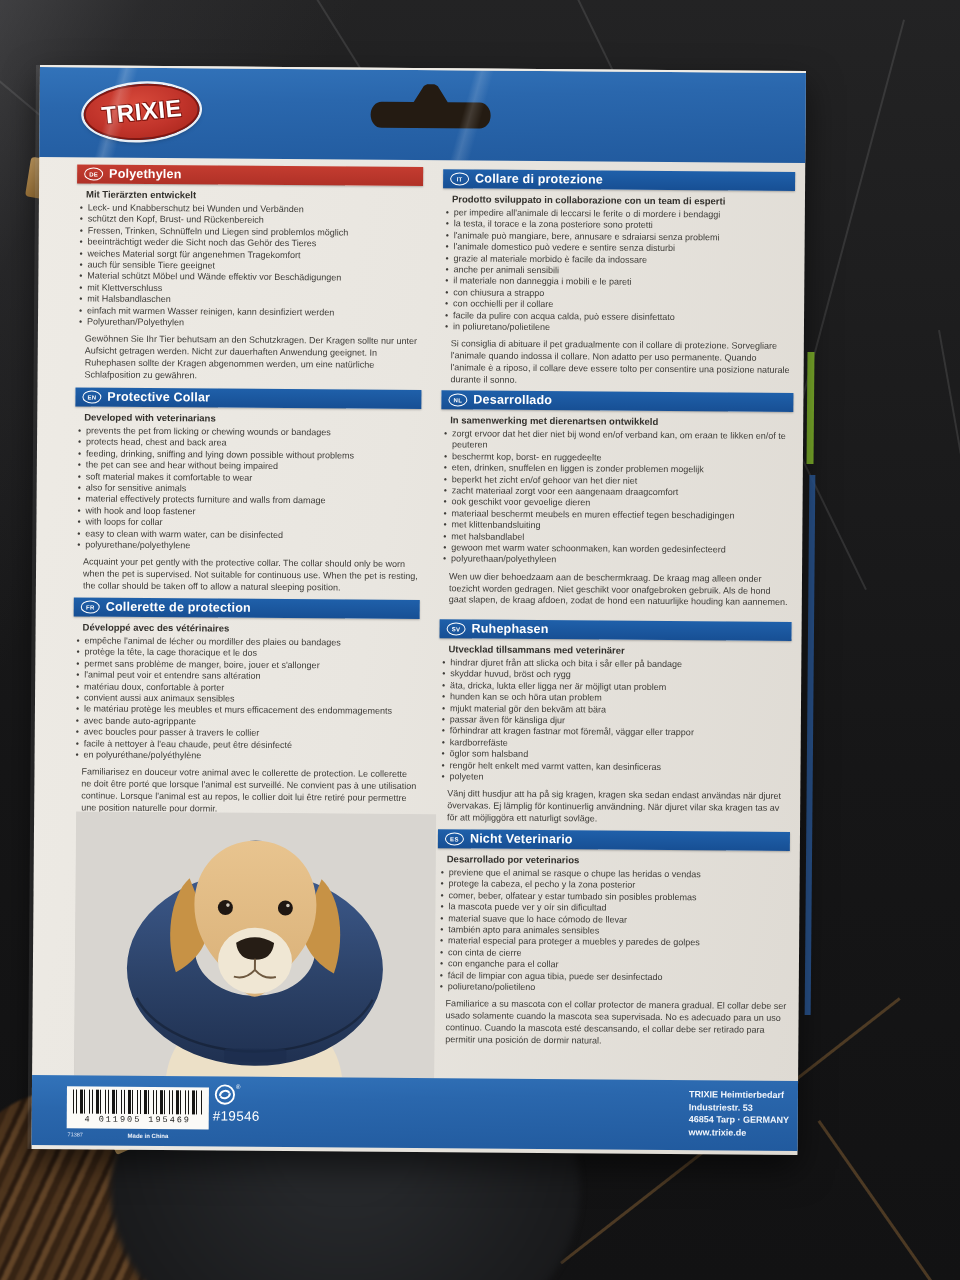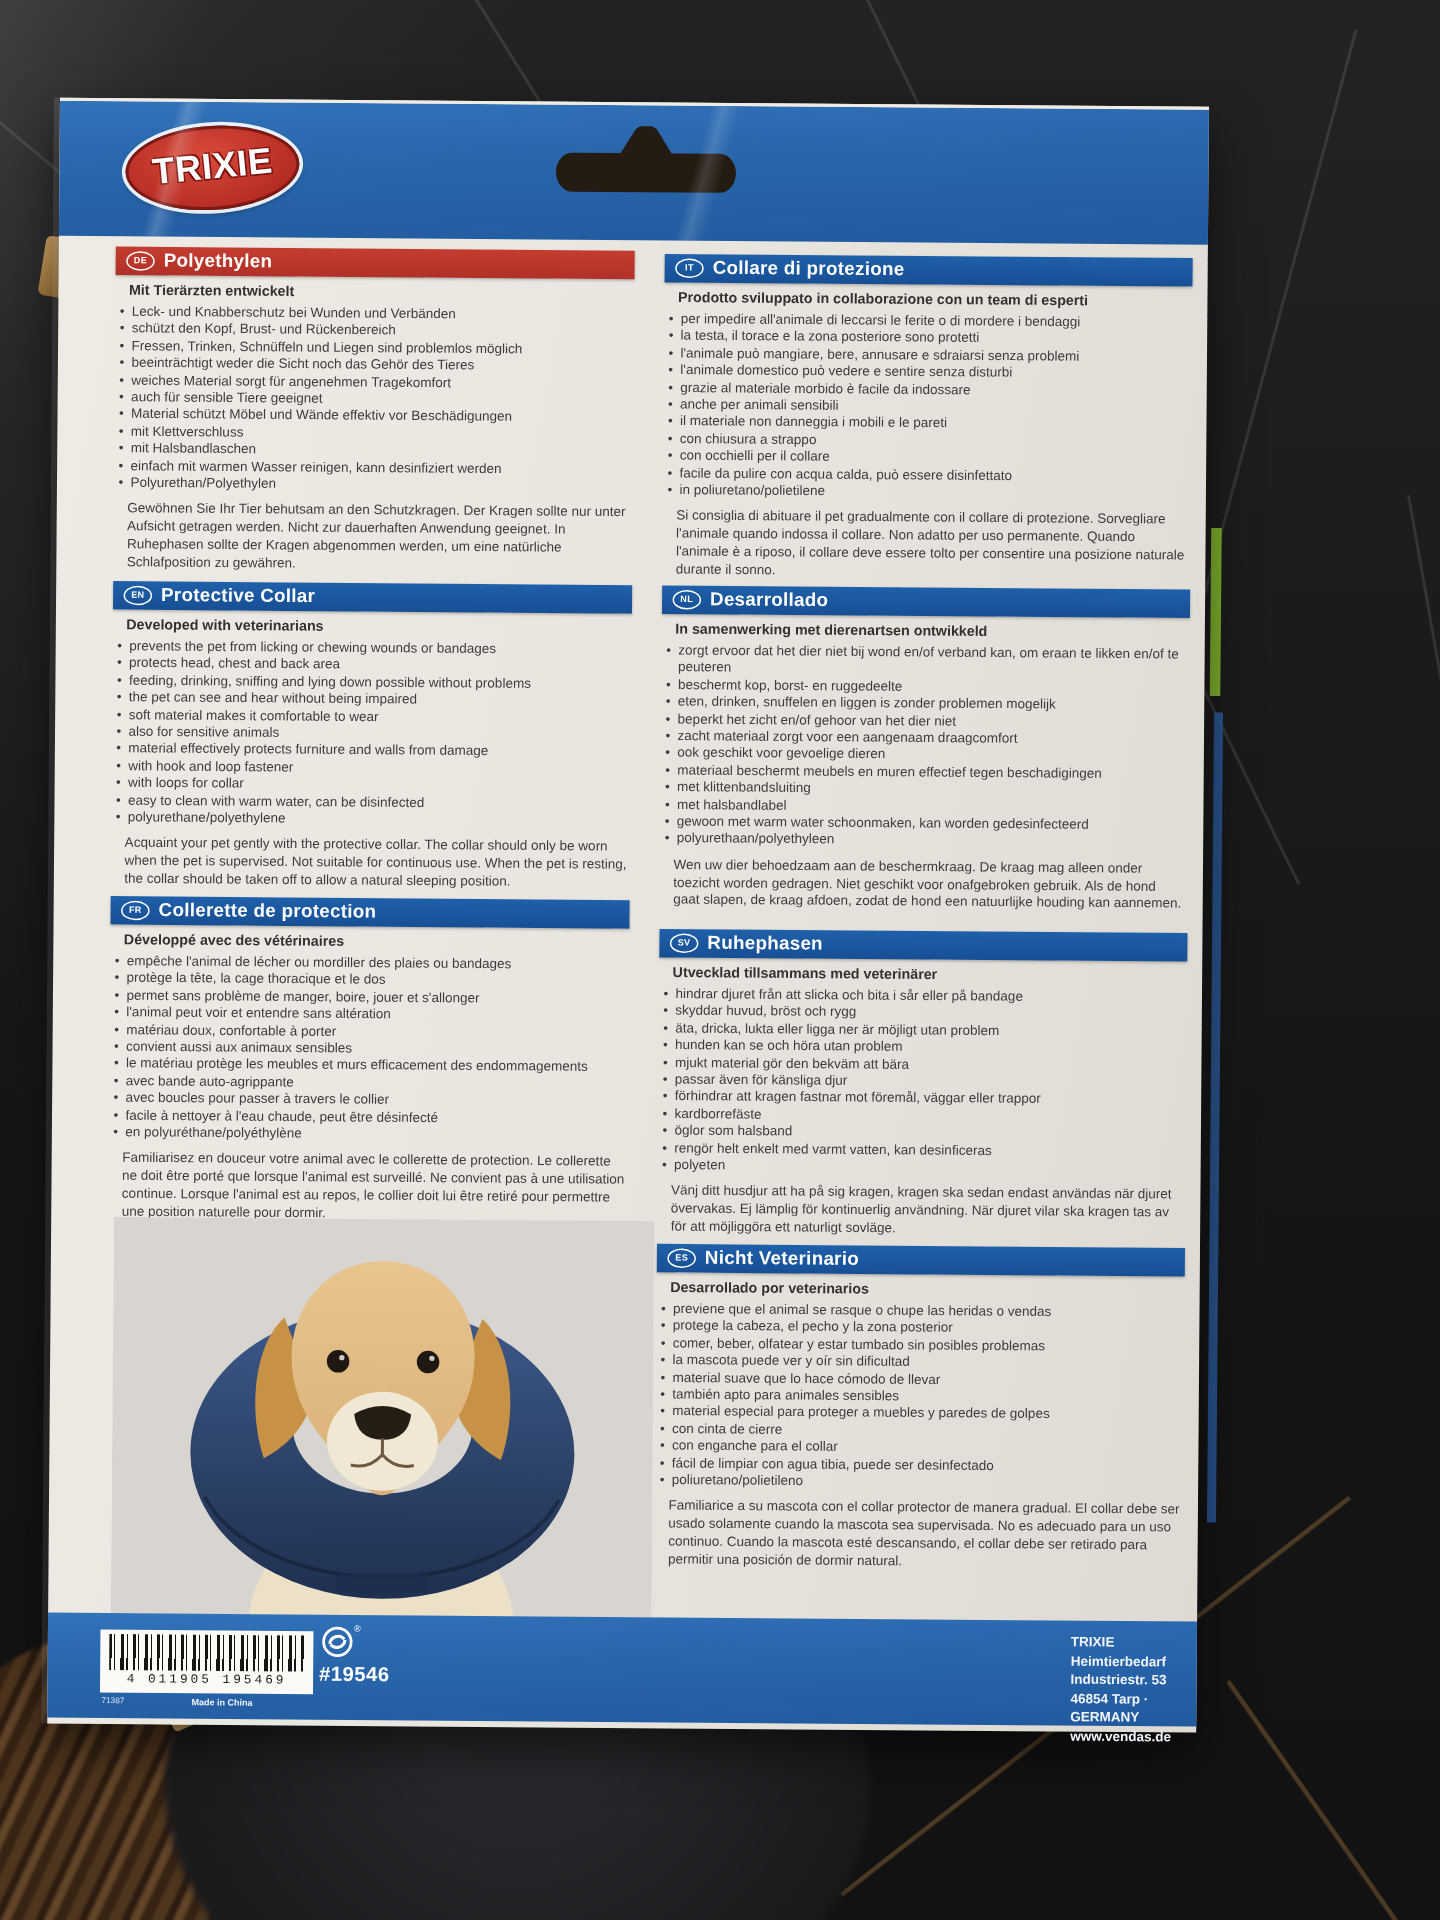--- a/index.html
+++ b/index.html
@@ -67,22 +67,22 @@
   .barcode-box{position:absolute;left:35px;top:11px;width:142px;height:42px;background:#fbfaf7;
      padding:3px 6px 2px 6px;box-sizing:border-box;}
   .bars{height:24px;background:
      repeating-linear-gradient(90deg,#161513 0 1.5px,#fbfaf7 1.5px 3px,#161513 3px 4px,#fbfaf7 4px 7.5px,#161513 7.5px 10px,#fbfaf7 10px 11.5px,#161513 11.5px 12.5px,#fbfaf7 12.5px 16px);}
   .bar-digits{font-size:8.5px;letter-spacing:2px;color:#1b1a18;text-align:center;margin-top:1px;
      font-family:"Liberation Mono","DejaVu Sans Mono",monospace;}
   .print-code{position:absolute;left:36px;top:56px;font-size:5.5px;color:#e8eefb;opacity:.9;}
   .made-in{position:absolute;left:96px;top:57px;font-size:6px;font-weight:bold;color:#f2f5fb;}
   .green-dot{position:absolute;left:182px;top:7px;color:#fff;}
   .green-dot sup{font-size:6px;vertical-align:top;}
-  .item-no{position:absolute;left:181px;top:32px;color:#fff;font-weight:bold;font-size:13.5px;letter-spacing:.3px;}
-  .address{position:absolute;left:682px;top:8px;color:#f2f6fc;font-size:9px;font-weight:bold;line-height:12.5px;}
+  .item-no{position:absolute;left:181px;top:32px;color:#fff;font-weight:normal;font-size:13.5px;letter-spacing:.3px;}
+  .address{position:absolute;left:657px;top:8px;color:#f2f6fc;font-size:9px;font-weight:bold;line-height:12.5px;}
 </style>
 </head>
 <body>
 
 <div class="floor">
   <div class="tl" style="top:30px;left:-60px;width:560px;transform:rotate(40deg);"></div>
   <div class="tl" style="top:-30px;left:300px;width:620px;transform:rotate(58deg);"></div>
   <div class="tl" style="top:-40px;left:560px;width:700px;transform:rotate(64deg);"></div>
   <div class="tl" style="top:20px;left:905px;width:420px;transform:rotate(105deg);"></div>
   <div class="tl" style="top:330px;left:940px;width:520px;transform:rotate(80deg);"></div>
@@ -312,16 +312,16 @@
         <circle cx="12" cy="12" r="10" stroke="#fff" stroke-width="2" fill="none"></circle>
         <path d="M6.5,13.5 a6,6 0 0 1 10.5,-3.5" stroke="#fff" stroke-width="2.2" fill="none"></path>
         <path d="M17.5,10.5 a6,6 0 0 1 -10.5,3.5" stroke="#fff" stroke-width="2.2" fill="none"></path>
       </svg><sup>®</sup>
     </div>
     <div class="item-no">#19546</div>
     <div class="address">
       <div>TRIXIE Heimtierbedarf</div>
       <div>Industriestr. 53</div>
       <div>46854 Tarp · GERMANY</div>
-      <div>www.vendas.de</div>
+      <div>www.trixie.de</div>
     </div>
   </div>
 </div>
 
 </body></html>

